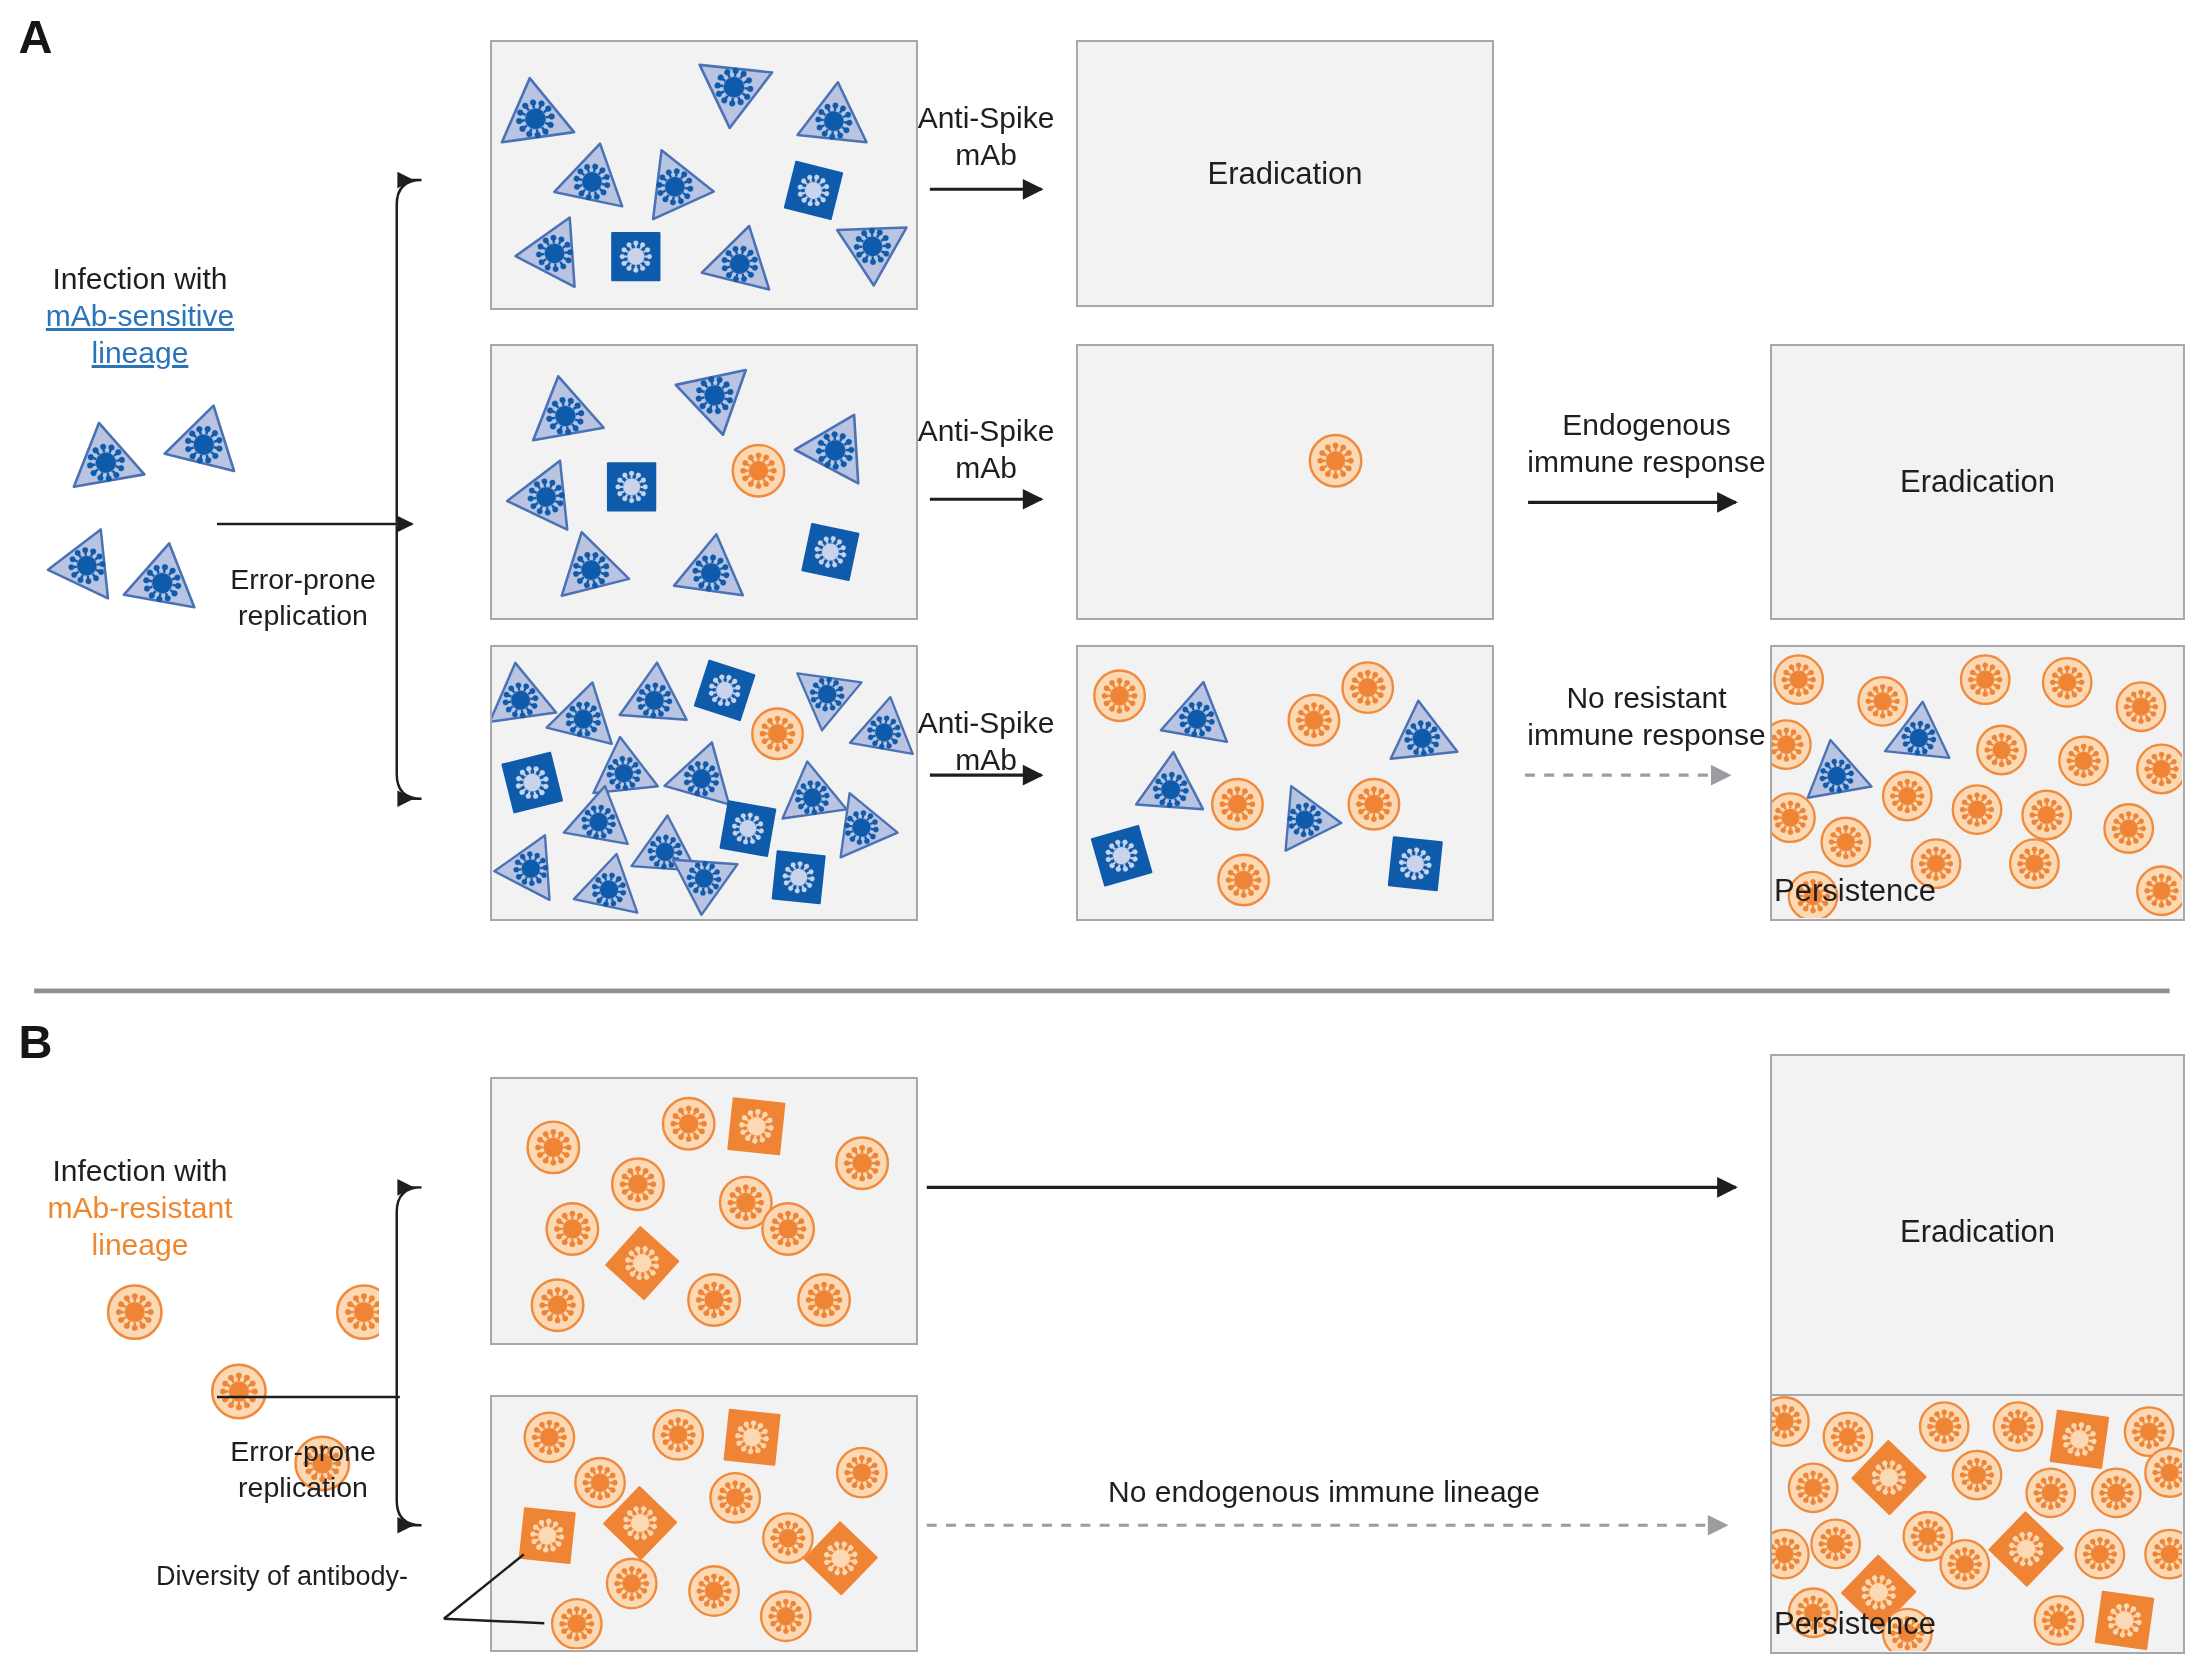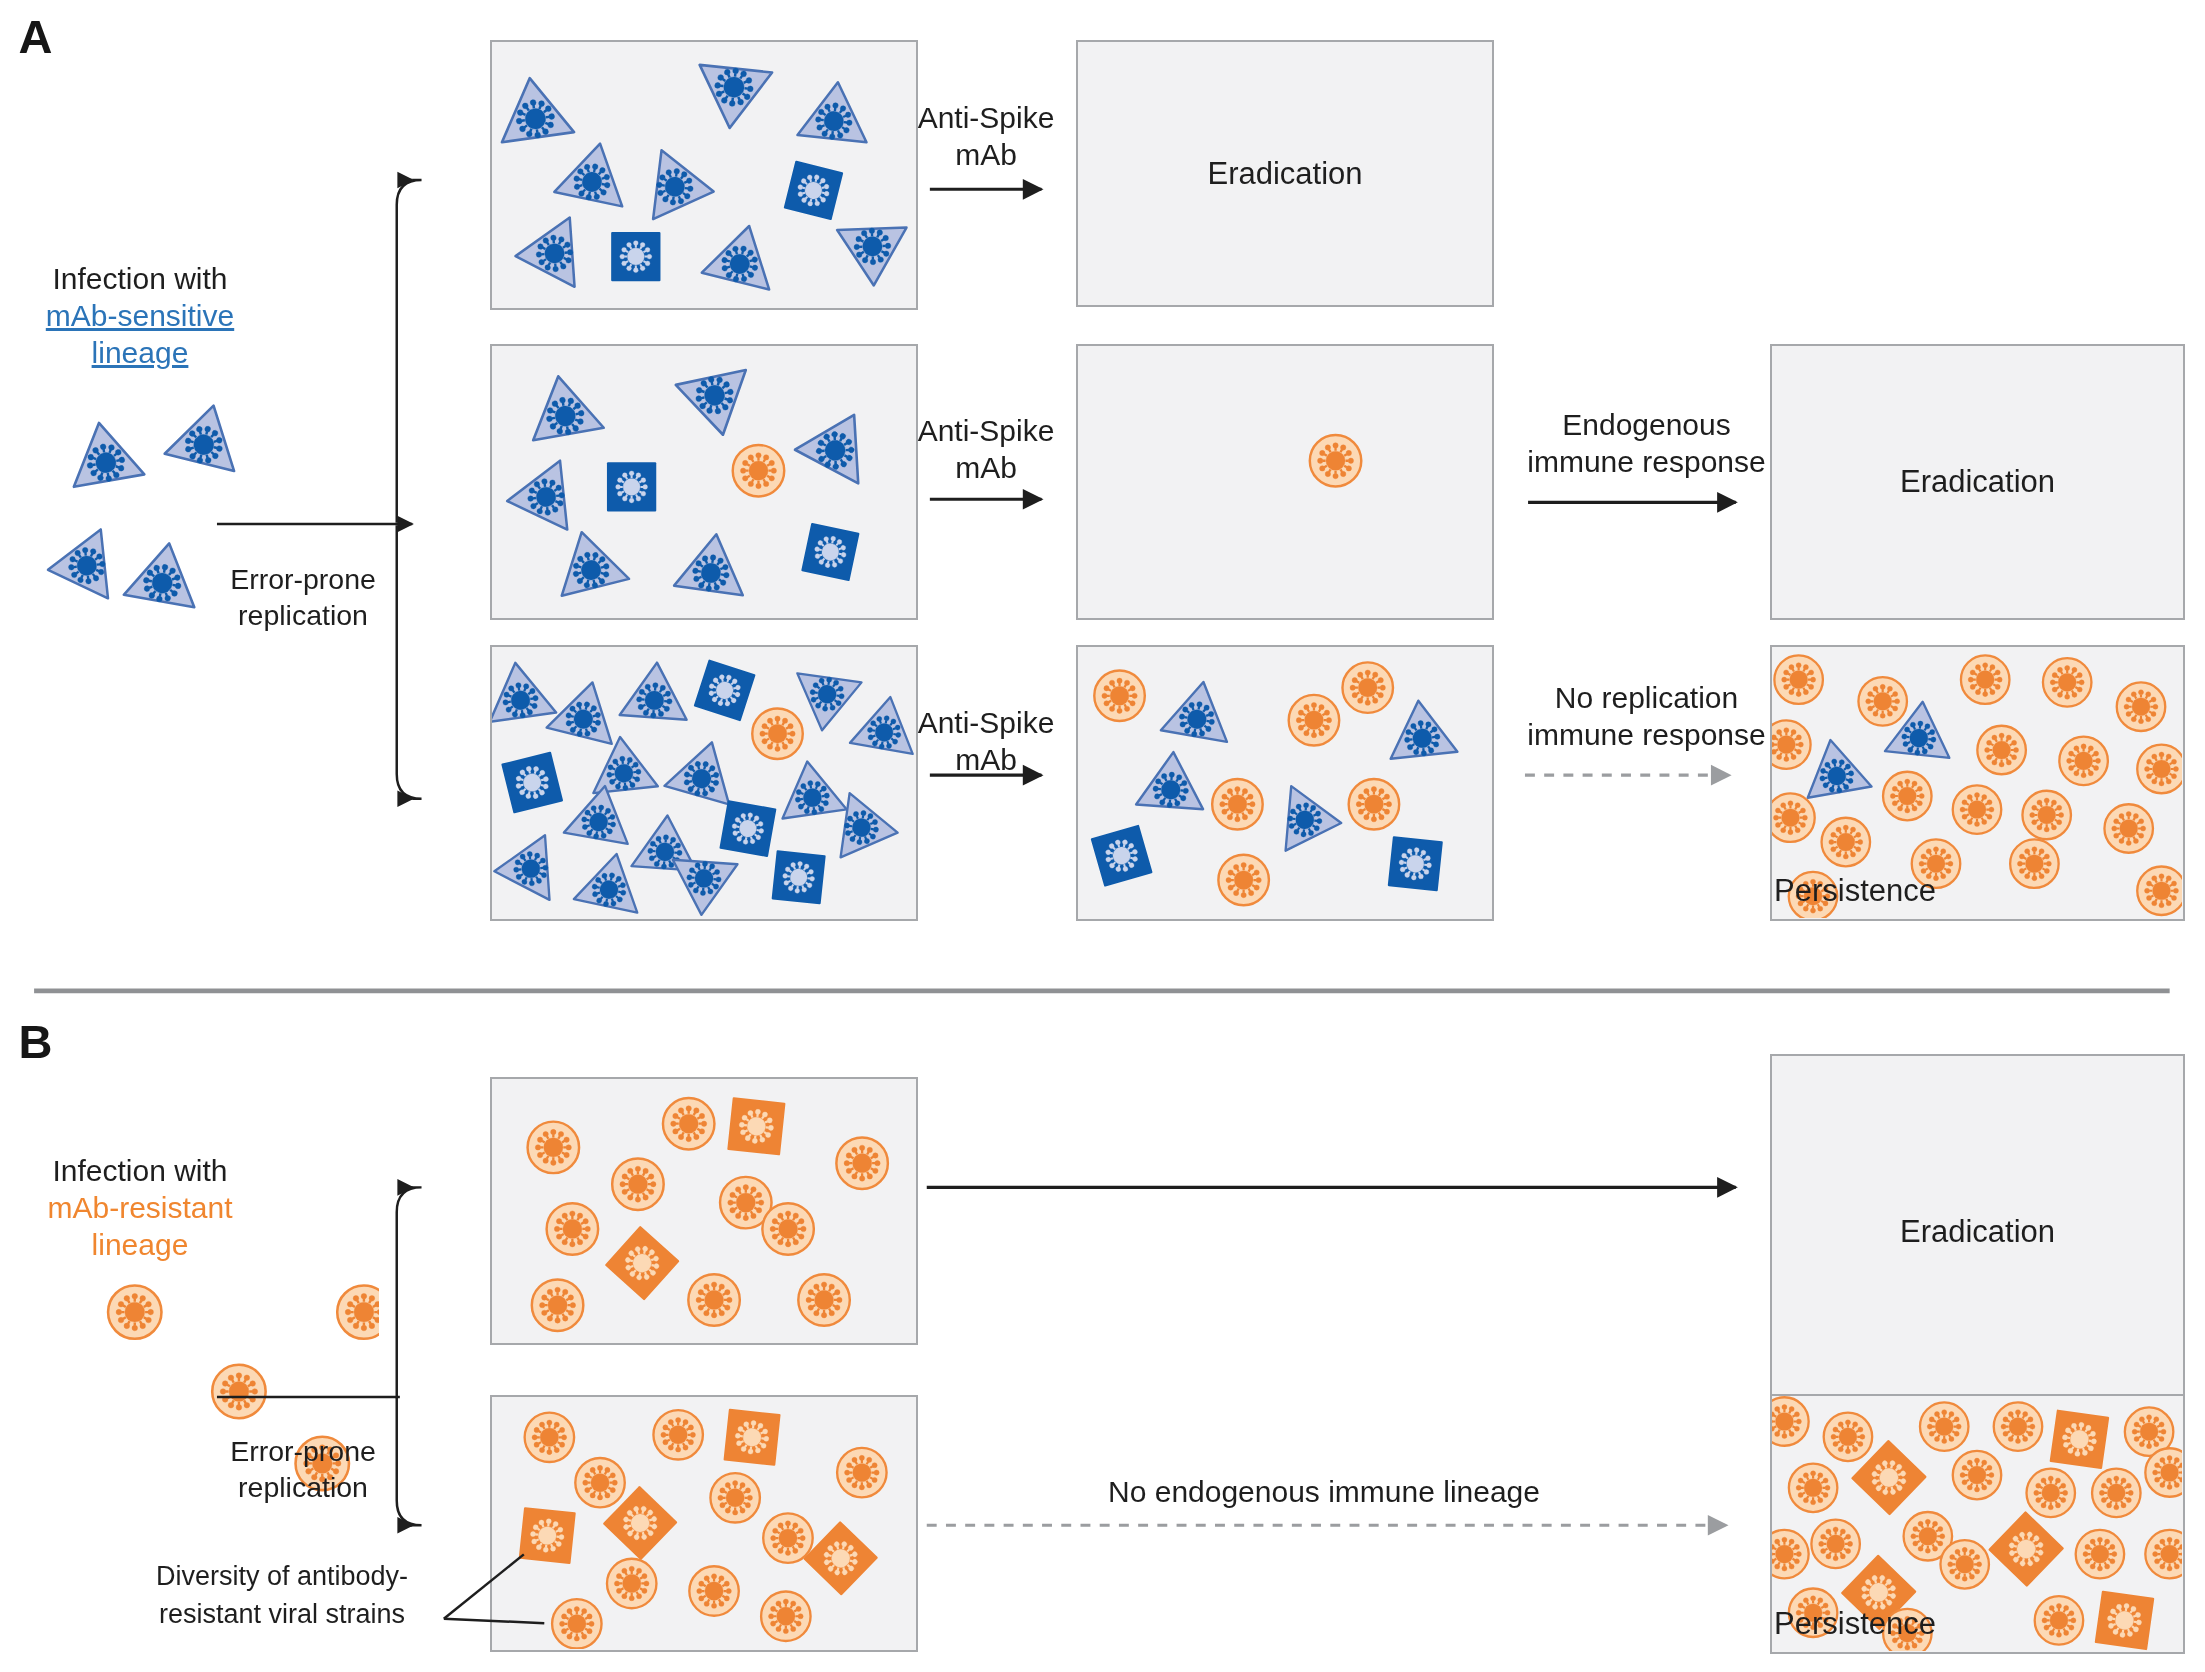--- a/index.html
+++ b/index.html
@@ -304,21 +304,21 @@
         </g>
         <g transform="translate(266.8,375.82) rotate(0)">
           <use href="#ic-circ" x="-52" y="-52" width="104" height="104"></use>
         </g>
         <g transform="translate(543.605,349.6) rotate(6)">
           <use href="#ic-sq" x="-54" y="-54" width="108" height="108"></use>
         </g>
       </svg>
     </div>
   <div class="flowlabel" style="left:1513px;top:679px;width:267px;">
-    <div>No replication</div>
+    <div>No resistant</div>
     <div>immune response</div>
   </div>
   <div class="box" style="left:1770px;top:645px;width:415px;height:276px;">
     <span class="persist-label">Persistence</span>
   <svg width="410" height="271" viewBox="0 0 662 437">
         <g transform="translate(43.03,52.44) rotate(0)">
           <use href="#ic-circ" x="-50" y="-50" width="100" height="100"></use>
         </g>
         <g transform="translate(178.74,87.4) rotate(0)">
           <use href="#ic-circ" x="-50" y="-50" width="100" height="100"></use>
@@ -577,21 +577,20 @@
           <use href="#ic-osq" x="-57" y="-57" width="114" height="114"></use>
         </g>
         <g transform="translate(463.4,362.56) rotate(0)">
           <use href="#ic-circ" x="-50" y="-50" width="100" height="100"></use>
         </g>
       </svg>
     </div>
 
   <div class="flowlabel" style="left:65px;top:1557px;width:434px;font-size:27px;line-height:38px;">
     <div>Diversity of antibody-</div>
-    <div>resistant viral strains</div>
   </div>
 
   <svg id="arrowlayer" width="2205" height="1673" viewBox="0 0 3557 2698">
     <defs>
       <marker id="ah" viewBox="0 0 12 12" refX="10" refY="6" markerWidth="8" markerHeight="8" orient="auto">
         <path d="M1 1 L11 6 L1 11 Z" fill="#1e1e1e"></path>
       </marker>
       <marker id="ahg" viewBox="0 0 12 12" refX="10" refY="6" markerWidth="8" markerHeight="8" orient="auto">
         <path d="M1 1 L11 6 L1 11 Z" fill="#9b9da0"></path>
       </marker>

